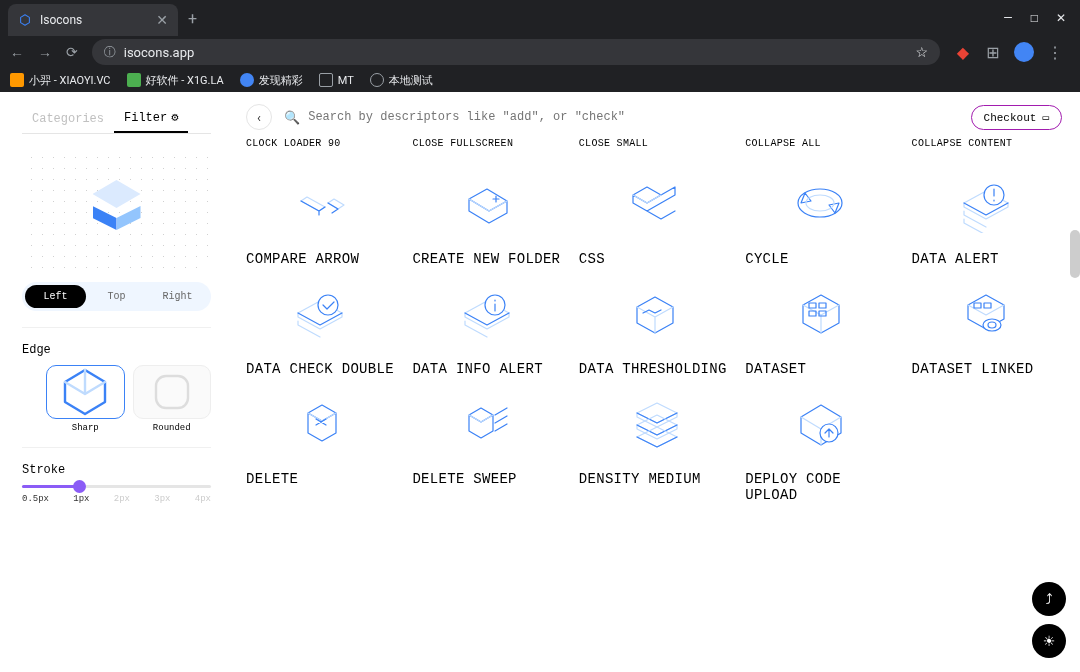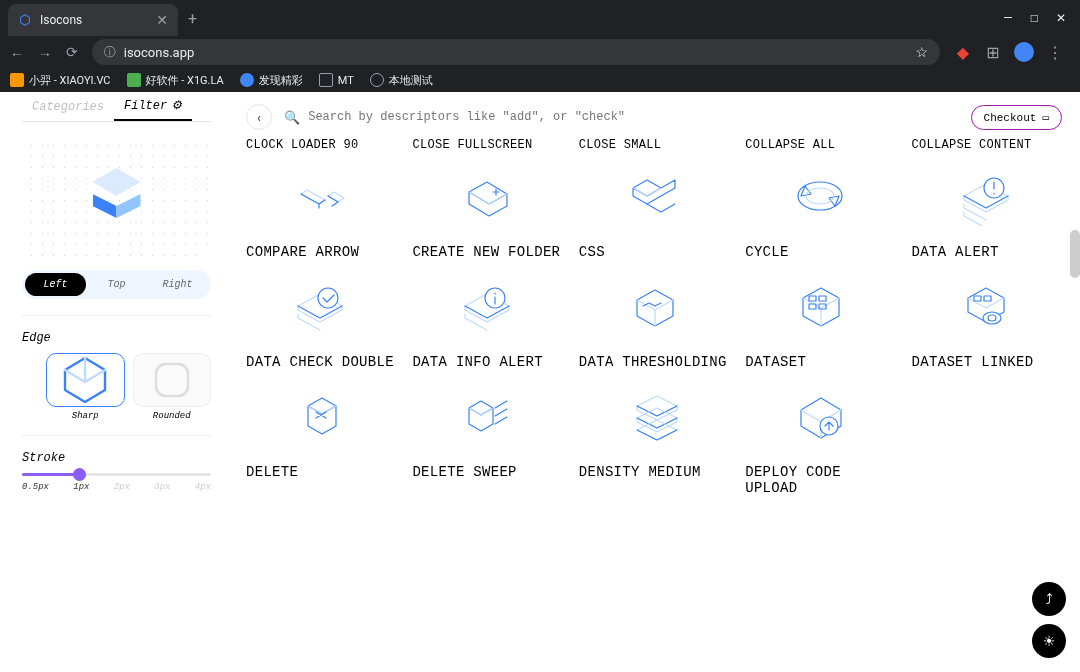--- a/index.html
+++ b/index.html
@@ -24,21 +24,21 @@
 .nav-right-icon { width: 18px; height: 18px; display: flex; align-items: center; justify-content: center; color: #9aa0a6; cursor: pointer; }
 .star-icon { color: #e8eaed; font-size: 14px; }
 .avatar { width: 20px; height: 20px; border-radius: 50%; background: #4285f4; }
 
 .bookmarks-bar { display: flex; align-items: center; height: 24px; padding: 0 10px; gap: 16px; }
 .bookmark { display: flex; align-items: center; gap: 5px; color: #e8eaed; font-size: 11px; cursor: pointer; }
 .bookmark-icon { width: 14px; height: 14px; border-radius: 2px; }
 
 
 .page { display: flex; height: calc(672px - 92px); background: #fff; position: relative; }
-.sidebar { width: 222px; margin-left: 6px; padding: 0 16px; border-right: 1px solid transparent; font-style: italic; }
+.sidebar { width: 222px; margin-left: 6px; margin-top: 12px; padding: 0 16px; border-right: 1px solid transparent; }
 .sidebar-tabs { display: flex; border-bottom: 1px solid #e5e5e5; font-family: 'Courier New', monospace; font-size: 12px; }
 .sidebar-tab { padding: 6px 10px; color: #c0c0c0; cursor: pointer; display: flex; align-items: center; gap: 4px; }
 .sidebar-tab.active { color: #000; border-bottom: 2px solid #000; }
 .preview-box { margin: 14px 0; height: 120px; position: relative; border-radius: 8px; background-image: radial-gradient(#d0d0d0 0.8px, transparent 0.8px); background-size: 11px 11px; background-position: 4px 4px; display: flex; align-items: center; justify-content: center; }
 .cube3d { position: relative; width: 48px; height: 56px; }
 .cube-face { position: absolute; }
 .cube-top { width: 48px; height: 28px; background: #dbeafe; clip-path: polygon(50% 0, 100% 50%, 50% 100%, 0 50%); top: 0; }
 .cube-left { width: 24px; height: 36px; background: #3b82f6; left: 0; top: 14px; clip-path: polygon(0 12px, 100% 24px, 100% 100%, 0 calc(100% - 12px)); }
 .cube-right { width: 24px; height: 36px; background: #93c5fd; left: 24px; top: 14px; clip-path: polygon(0 24px, 100% 12px, 100% calc(100% - 12px), 0 100%); }
 
@@ -70,21 +70,21 @@
 .topbar { display: flex; align-items: center; gap: 12px; margin-bottom: 8px; }
 .back-arrow { width: 26px; height: 26px; border: 1px solid #e5e5e5; border-radius: 50%; display: flex; align-items: center; justify-content: center; font-size: 13px; cursor: pointer; color: #333; }
 .search-wrap { flex: 1; display: flex; align-items: center; gap: 8px; }
 .search-icon { color: #333; font-size: 13px; }
 .search-input { border: none; outline: none; font-family: 'Courier New', monospace; font-size: 12px; width: 100%; color: #888; background: transparent; }
 .checkout { border: 1px solid #a21caf; border-radius: 16px; padding: 5px 12px; font-family: 'Courier New', monospace; font-size: 11px; display: flex; align-items: flex-end; gap: 6px; cursor: pointer; }
 
 .icon-grid { display: grid; grid-template-columns: repeat(5, 1fr); gap: 6px 16px; }
 .icon-cell { display: flex; flex-direction: column; gap: 4px; }
 .icon-name { font-family: Liberation Mono, monospace; font-size: 14px; text-transform: uppercase; letter-spacing: 0.3px; }
-.icon-name-only { font-family: 'Courier New', monospace; font-size: 12px; text-transform: uppercase; letter-spacing: 0.3px; margin-bottom: 4px; }
+.icon-name-only { font-family: 'Courier New', monospace; font-size: 10px; text-transform: uppercase; letter-spacing: 0.3px; margin-bottom: 14px; }
 .icon-img { height: 80px; display: flex; align-items: center; justify-content: center; margin-bottom: 4px; }
 
 .fabs { position: absolute; bottom: 14px; right: 14px; display: flex; flex-direction: column; gap: 8px; }
 .fab { width: 34px; height: 34px; background: #000; border-radius: 50%; display: flex; align-items: center; justify-content: center; color: #fff; cursor: pointer; font-size: 14px; }
 
 .scrollbar-stub { position: absolute; right: 0; top: 138px; width: 10px; height: 48px; background: #cdcdcd; border-radius: 5px; }
 
 svg { width: 70px; height: 60px; }
 svg * { fill: none; stroke: #3b82f6; stroke-width: 1.2; stroke-linejoin: round; stroke-linecap: round; }
 .light { stroke: #bfdbfe; }

